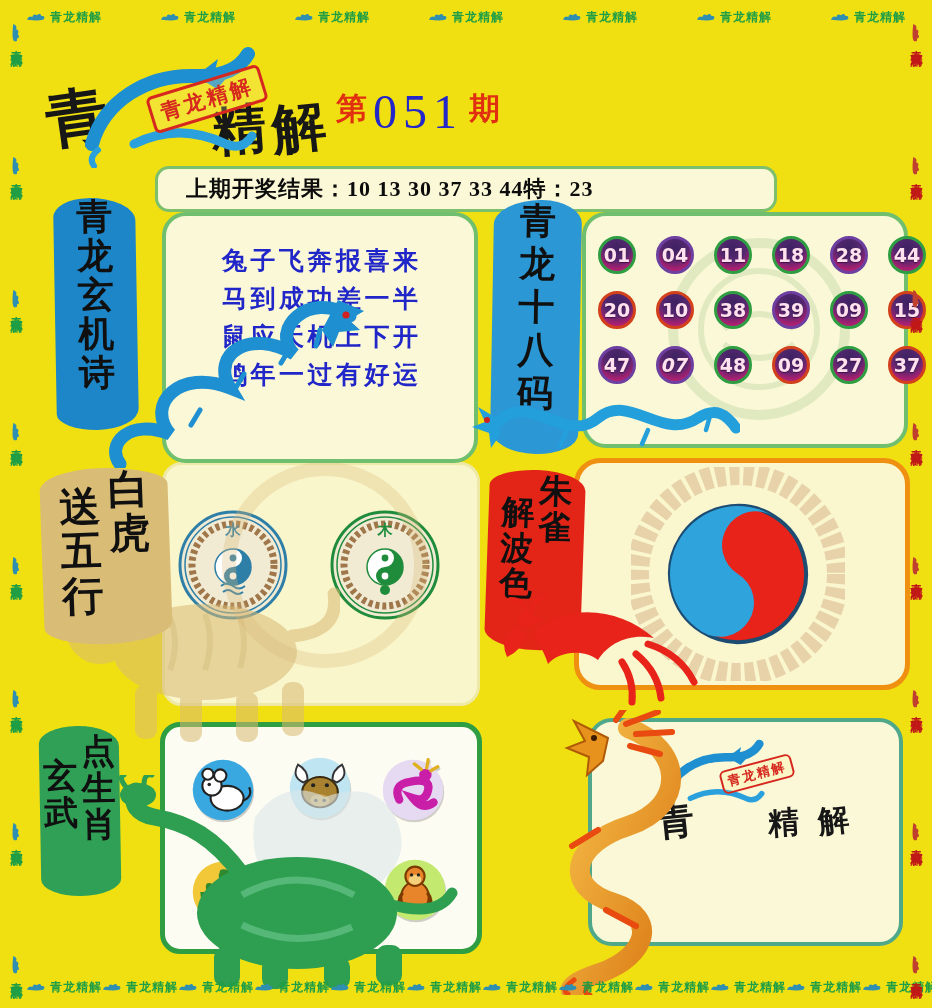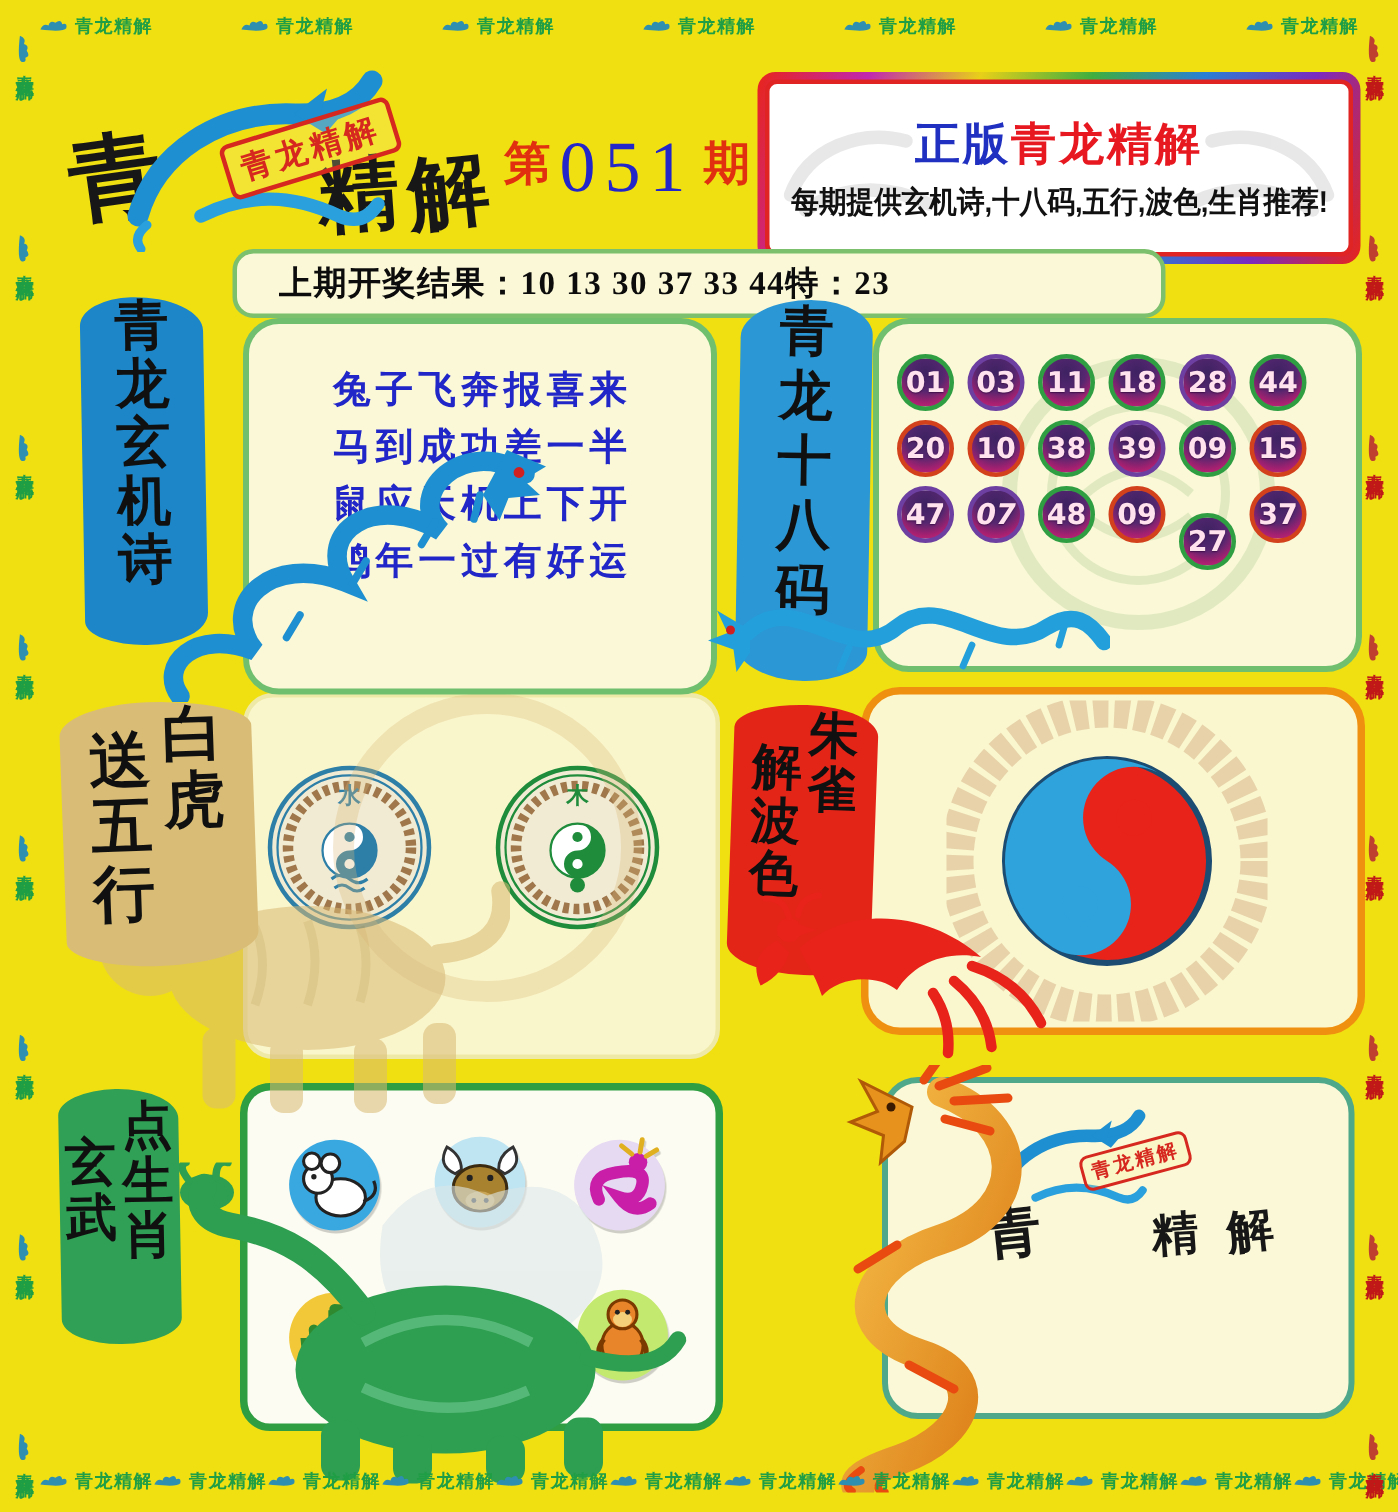--- a/index.html
+++ b/index.html
@@ -67,21 +67,21 @@
   #zodiac-blob{left:40px;top:726px;width:80px;height:170px;background:#2FA055;border-radius:48% 52% 50% 50%/10% 12% 10% 10%;transform:rotate(-1deg);gap:4px;}
   #zodiac-blob .blob-char{font-size:34px;}
   #zodiac-blob .col-l{margin-top:32px;} #zodiac-blob .col-r{margin-top:8px;}
 
   
   .panel{background:#FAF8D6;border:4px solid #6FBF6F;border-radius:24px;z-index:2;}
   #poem-panel{left:162px;top:212px;width:308px;height:243px;}
   #poem-lines{position:absolute;left:56px;top:26px;}
   .poem-line{font-size:25px;font-weight:bold;color:#2026C8;letter-spacing:3.5px;line-height:38px;white-space:nowrap;}
   #codes-panel{left:582px;top:212px;width:318px;height:228px;}
-  #balls{left:598px;top:236px;width:288px;display:grid;grid-template-columns:repeat(6,47px);grid-auto-rows:44px;z-index:4;}
+  #balls{left:598px;top:236px;width:288px;display:grid;grid-template-columns:repeat(6,47px);grid-auto-rows:44px;z-index:4;gap:11px;}
   .ball{width:38px;height:38px;border-radius:50%;box-sizing:border-box;border:3px solid #2F9E43;
         background:radial-gradient(circle at 50% 28%,#3E2262 0%,#55276F 45%,#A82070 75%,#CC2E86 100%);
         color:#FFE2EE;font-family:"DejaVu Sans","Liberation Sans",sans-serif;font-weight:bold;font-size:19px;
         display:flex;align-items:center;justify-content:center;text-shadow:0 1px 1px #40104a;}
   #elem-panel{left:162px;top:462px;width:312px;height:238px;background:#FAF6CC;border:3px solid #EFE9A8;border-radius:20px;}
   .seal{position:absolute;width:112px;height:112px;}
   #seal-0{left:12px;top:44px;} #seal-1{left:164px;top:44px;}
   #wave-panel{left:574px;top:458px;width:326px;height:222px;background:#FAF6CE;border:5px solid #F09010;border-radius:26px;}
   #zodiac-panel{left:160px;top:722px;width:312px;height:222px;background:#FDFCF2;border:5px solid #2F9E43;border-radius:20px;overflow:hidden;}
   .zoo{position:absolute;width:66px;height:66px;}
@@ -327,34 +327,20 @@
   </svg>
   <span class="abs stamp" id="title-stamp">青龙精解</span>
   <span class="abs title-char" id="title-jing">精</span>
   <span class="abs title-char" id="title-jie">解</span>
   <div class="abs" id="issue">
     <span class="issue-red">第</span>
     <span class="issue-num">051</span>
     <span class="issue-red">期</span>
   </div>
 
-  <div class="abs" id="info-box">
-    <div id="info-inner">
-      <svg class="info-dragon" style="left:6px;top:14px;" width="110" height="80" viewBox="0 0 110 80">
-        <path d="M8,60 C20,28 55,16 85,24 M18,70 C45,52 75,54 100,66" stroke="#BDBDBD" stroke-width="9" fill="none" stroke-linecap="round"></path>
-      </svg>
-      <svg class="info-dragon" style="right:6px;top:14px;" width="110" height="80" viewBox="0 0 110 80">
-        <path d="M102,60 C90,28 55,16 25,24 M92,70 C65,52 35,54 10,66" stroke="#BDBDBD" stroke-width="9" fill="none" stroke-linecap="round"></path>
-      </svg>
-      <div id="info-line1">
-        <span class="blue">正版</span><span class="red">青龙精解</span>
-      </div>
-      <div id="info-line2">每期提供玄机诗,十八码,五行,波色,生肖推荐!</div>
-    </div>
-  </div>
 
   <div class="abs" id="results-bar">
     <span>上期开奖结果：</span>
       <span>10 13 30 37 33 44</span>
       <span>  特：</span>
       <span>23</span>
   </div>
 
   <div class="abs blob" id="poem-blob">
     <div class="col">
@@ -391,36 +377,36 @@
   </div>
   <div class="abs panel" id="codes-panel">
     <svg class="abs wm" style="left:78px;top:18px;" width="190" height="190" viewBox="0 0 190 190">
       <circle cx="95" cy="95" r="86" stroke="#C3D9A8" stroke-width="10" fill="none"></circle>
       <circle cx="95" cy="95" r="58" stroke="#C3D9A8" stroke-width="6" fill="none"></circle>
       <path d="M60,95 q35,-30 70,0 M60,110 q35,28 70,0" stroke="#C3D9A8" stroke-width="6" fill="none"></path>
     </svg>
   </div>
   <div class="abs" id="balls">
       <div class="ball" style="border-color: rgb(47, 158, 67);">01</div>
-      <div class="ball" style="border-color: rgb(108, 63, 160);">03</div>
+      <div class="ball" style="border-color: rgb(108, 63, 160);">04</div>
       <div class="ball" style="border-color: rgb(47, 158, 67);">11</div>
       <div class="ball" style="border-color: rgb(47, 158, 67);">18</div>
       <div class="ball" style="border-color: rgb(108, 63, 160);">28</div>
       <div class="ball" style="border-color: rgb(47, 158, 67);">44</div>
       <div class="ball" style="border-color: rgb(210, 65, 28);">20</div>
       <div class="ball" style="border-color: rgb(210, 65, 28);">10</div>
       <div class="ball" style="border-color: rgb(47, 158, 67);">38</div>
       <div class="ball" style="border-color: rgb(108, 63, 160);">39</div>
       <div class="ball" style="border-color: rgb(47, 158, 67);">09</div>
       <div class="ball" style="border-color: rgb(210, 65, 28);">15</div>
       <div class="ball" style="border-color: rgb(108, 63, 160);">47</div>
       <div class="ball" style="border-color: rgb(108, 63, 160); font-style: italic;">07</div>
       <div class="ball" style="border-color: rgb(47, 158, 67);">48</div>
       <div class="ball" style="border-color: rgb(210, 65, 28);">09</div>
-      <div class="ball" style="border-color: rgb(47, 158, 67); margin-top: 18px;">27</div>
+      <div class="ball" style="border-color: rgb(47, 158, 67);">27</div>
       <div class="ball" style="border-color: rgb(210, 65, 28);">37</div>
     </div>
   <svg class="abs art" style="left:470px;top:372px;" width="270" height="95" viewBox="0 0 270 95">
     <path d="M28,50 C60,18 95,74 128,46 C160,20 192,70 228,46 C246,35 256,42 266,56" stroke="#23A0DC" stroke-width="11" fill="none" stroke-linecap="round"></path>
     <path d="M96,60 l-6,14 M178,58 l-6,14 M240,44 l-4,14" stroke="#23A0DC" stroke-width="4.5" stroke-linecap="round"></path>
     <path d="M30,48 l-22,-13 7,15 -13,5 17,6 2,15 9,-13 z" fill="#23A0DC"></path>
     <circle cx="17" cy="48" r="3" fill="#D02020"></circle>
   </svg>
 
   <svg class="abs wm" style="left:40px;top:540px;opacity:.55;" width="300" height="205" viewBox="0 0 300 205">

